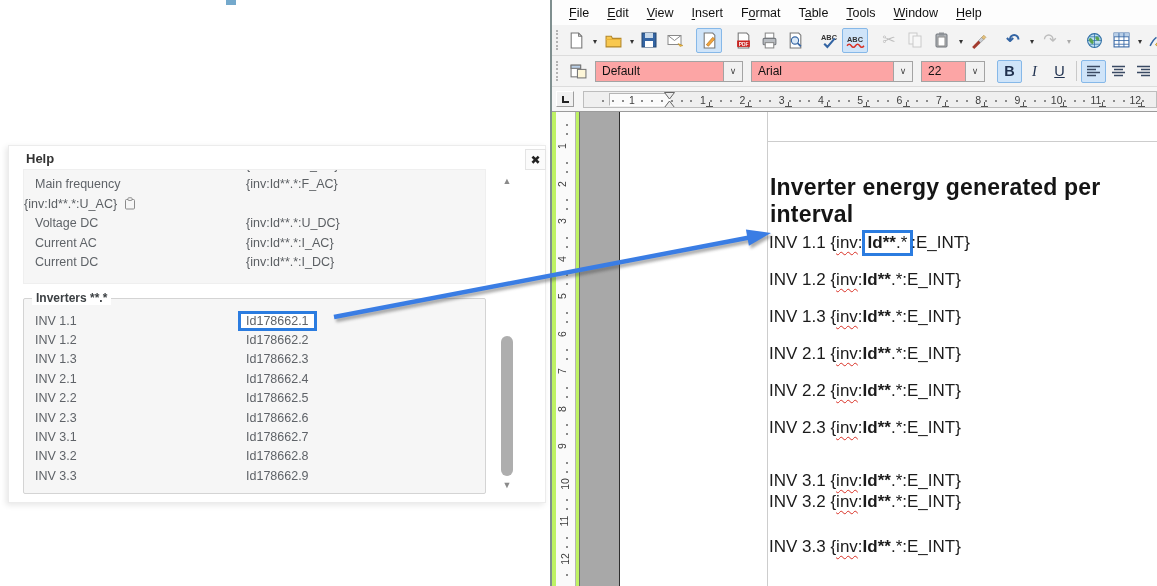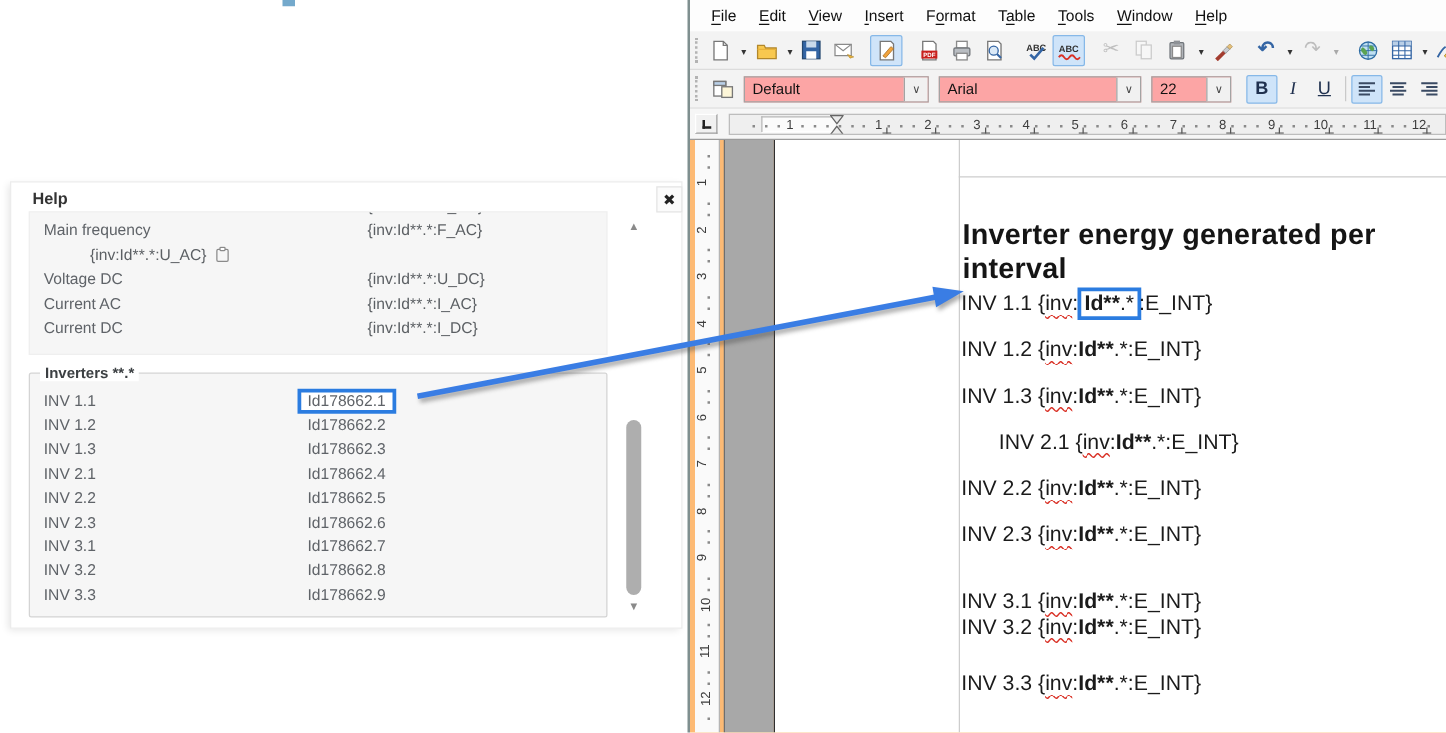--- a/index.html
+++ b/index.html
@@ -12,21 +12,21 @@
   
   #help-panel{position:absolute;left:8px;top:145px;width:538px;height:358px;background:#fff;
     border:1px solid #ececec;box-shadow:-2px 2px 6px rgba(0,0,0,.10);}
   #help-title{position:absolute;left:17px;top:5px;font-size:13px;font-weight:bold;color:#333;}
   #help-close{position:absolute;left:516px;top:3px;width:21px;height:21px;border:1px solid #e4e4e4;
     background:#fbfbfb;display:flex;align-items:center;justify-content:center;font-size:12px;color:#222;cursor:pointer;}
   #param-box{position:absolute;left:14px;top:23px;width:463px;height:115px;background:#f6f6f6;
     border:1px solid #efefef;overflow:hidden;}
   .hrow{height:19.5px;display:flex;align-items:center;font-size:12.5px;color:#5f6368;}
   .hrow .lbl{width:222px;padding-left:11px;}
-  .hrow .val{display:flex;align-items:center;color:#5b5f63;margin-left:48px;}
+  .hrow .val{display:flex;align-items:center;color:#5b5f63;}
   .hrow.clipped{margin-top:-15px;}
   .copy-ic{margin-left:7px;}
   #inv-fieldset{position:absolute;left:14px;top:152px;width:463px;height:196px;background:#f6f6f6;
     border:1px solid #d4d4d4;border-radius:2px;}
   #inv-legend{position:absolute;left:8px;top:-8px;background:#fff;padding:0 4px;font-size:12px;
     font-weight:bold;color:#3c4043;}
   #inv-rows{position:absolute;left:0;top:12px;width:100%;}
   .irow{height:19.4px;display:flex;align-items:center;font-size:12.5px;color:#5f6368;}
   .irow .lbl{width:222px;padding-left:11px;}
   .hl-box{display:inline-block;border:3px solid #2b7ce0;padding:0 5px;margin:-4px 0 -4px -8px;background:#fff;}
@@ -71,21 +71,21 @@
   #tab-selector .lglyph{width:7px;height:7px;border-left:2px solid #222;border-bottom:2px solid #222;}
   #hruler{position:absolute;left:31px;top:4px;right:0;height:17px;background:#efefef;border:1px solid #bdbdbd;overflow:hidden;}
   .hr-num{position:absolute;top:2px;font-size:10.5px;color:#3d3d3d;transform:translateX(-50%);}
   .hr-dot{position:absolute;top:8px;width:2px;height:2px;background:#8a8a8a;}
   .hr-tab{position:absolute;top:10px;width:7px;height:5px;border-bottom:1px solid #555;}
   .hr-tab:before{content:"";position:absolute;left:3px;top:0;width:1px;height:5px;background:#555;}
   #premargin{position:absolute;left:25px;top:1px;width:61px;height:13px;background:#fbfbfb;
     border:1px solid #b5b5b5;border-bottom-color:#fff;border-right-color:#fff;}
   #indent-marker{position:absolute;left:80px;top:0;}
   
-  #doc-area{position:absolute;left:0;top:112px;right:0;bottom:0;background:#fdba74;overflow:hidden;}
+  #doc-area{position:absolute;left:0;top:112px;right:0;bottom:0;background:#bef264;overflow:hidden;}
   #vruler{position:absolute;left:4px;top:0;width:20px;height:100%;background:#fafafa;border-right:1px solid #b5b5b5;}
   .vr-num{position:absolute;left:3px;font-size:10.5px;color:#3d3d3d;transform:rotate(-90deg);}
   .vr-dot{position:absolute;left:10px;width:2px;height:2px;background:#8a8a8a;}
   #vr-edge{position:absolute;left:27px;top:0;width:1px;height:100%;background:#6f6f6f;}
   #workspace{position:absolute;left:28px;top:0;width:39px;height:100%;background:#a8a8a8;}
   #page{position:absolute;left:67px;top:0;right:0;height:100%;background:#fff;border-left:1px solid #2f2f2f;}
   #guide-v{position:absolute;left:147px;top:0;width:1px;height:100%;background:#cdcdcd;}
   #guide-h{position:absolute;left:147px;top:29px;right:0;height:1px;background:#cdcdcd;}
   #doc-heading{position:absolute;left:150px;top:62px;font-size:23px;font-weight:bold;color:#151515;letter-spacing:.2px;}
   .doc-line{position:absolute;left:149px;font-size:17px;color:#1b1b1b;white-space:nowrap;}
@@ -498,21 +498,21 @@
     <div id="vr-edge"></div>
     <div id="workspace"></div>
     <div id="page">
       <div id="guide-v"></div>
       <div id="guide-h"></div>
       <div id="doc-heading">Inverter energy generated per interval</div>
       <div id="doc-lines">
           <div class="doc-line" style="top: 121px;"><span>INV 1.1</span> {<span class="misspell">inv</span>:<span class="docbox"><span class="b">Id**</span>.*</span>:E_INT}</div>
           <div class="doc-line" style="top: 158px;"><span>INV 1.2</span> {<span class="misspell">inv</span>:<span class="b">Id**</span>.*:E_INT}</div>
           <div class="doc-line" style="top: 195px;"><span>INV 1.3</span> {<span class="misspell">inv</span>:<span class="b">Id**</span>.*:E_INT}</div>
-          <div class="doc-line" style="top: 232px; padding-left: 30px;"><span>INV 2.1</span> {<span class="misspell">inv</span>:<span class="b">Id**</span>.*:E_INT}</div>
+          <div class="doc-line" style="top: 232px;"><span>INV 2.1</span> {<span class="misspell">inv</span>:<span class="b">Id**</span>.*:E_INT}</div>
           <div class="doc-line" style="top: 269px;"><span>INV 2.2</span> {<span class="misspell">inv</span>:<span class="b">Id**</span>.*:E_INT}</div>
           <div class="doc-line" style="top: 306px;"><span>INV 2.3</span> {<span class="misspell">inv</span>:<span class="b">Id**</span>.*:E_INT}</div>
           <div class="doc-line" style="top: 359px;"><span>INV 3.1</span> {<span class="misspell">inv</span>:<span class="b">Id**</span>.*:E_INT}</div>
           <div class="doc-line" style="top: 380px;"><span>INV 3.2</span> {<span class="misspell">inv</span>:<span class="b">Id**</span>.*:E_INT}</div>
           <div class="doc-line" style="top: 425px;"><span>INV 3.3</span> {<span class="misspell">inv</span>:<span class="b">Id**</span>.*:E_INT}</div>
         </div>
     </div>
   </div>
 </div>
 

